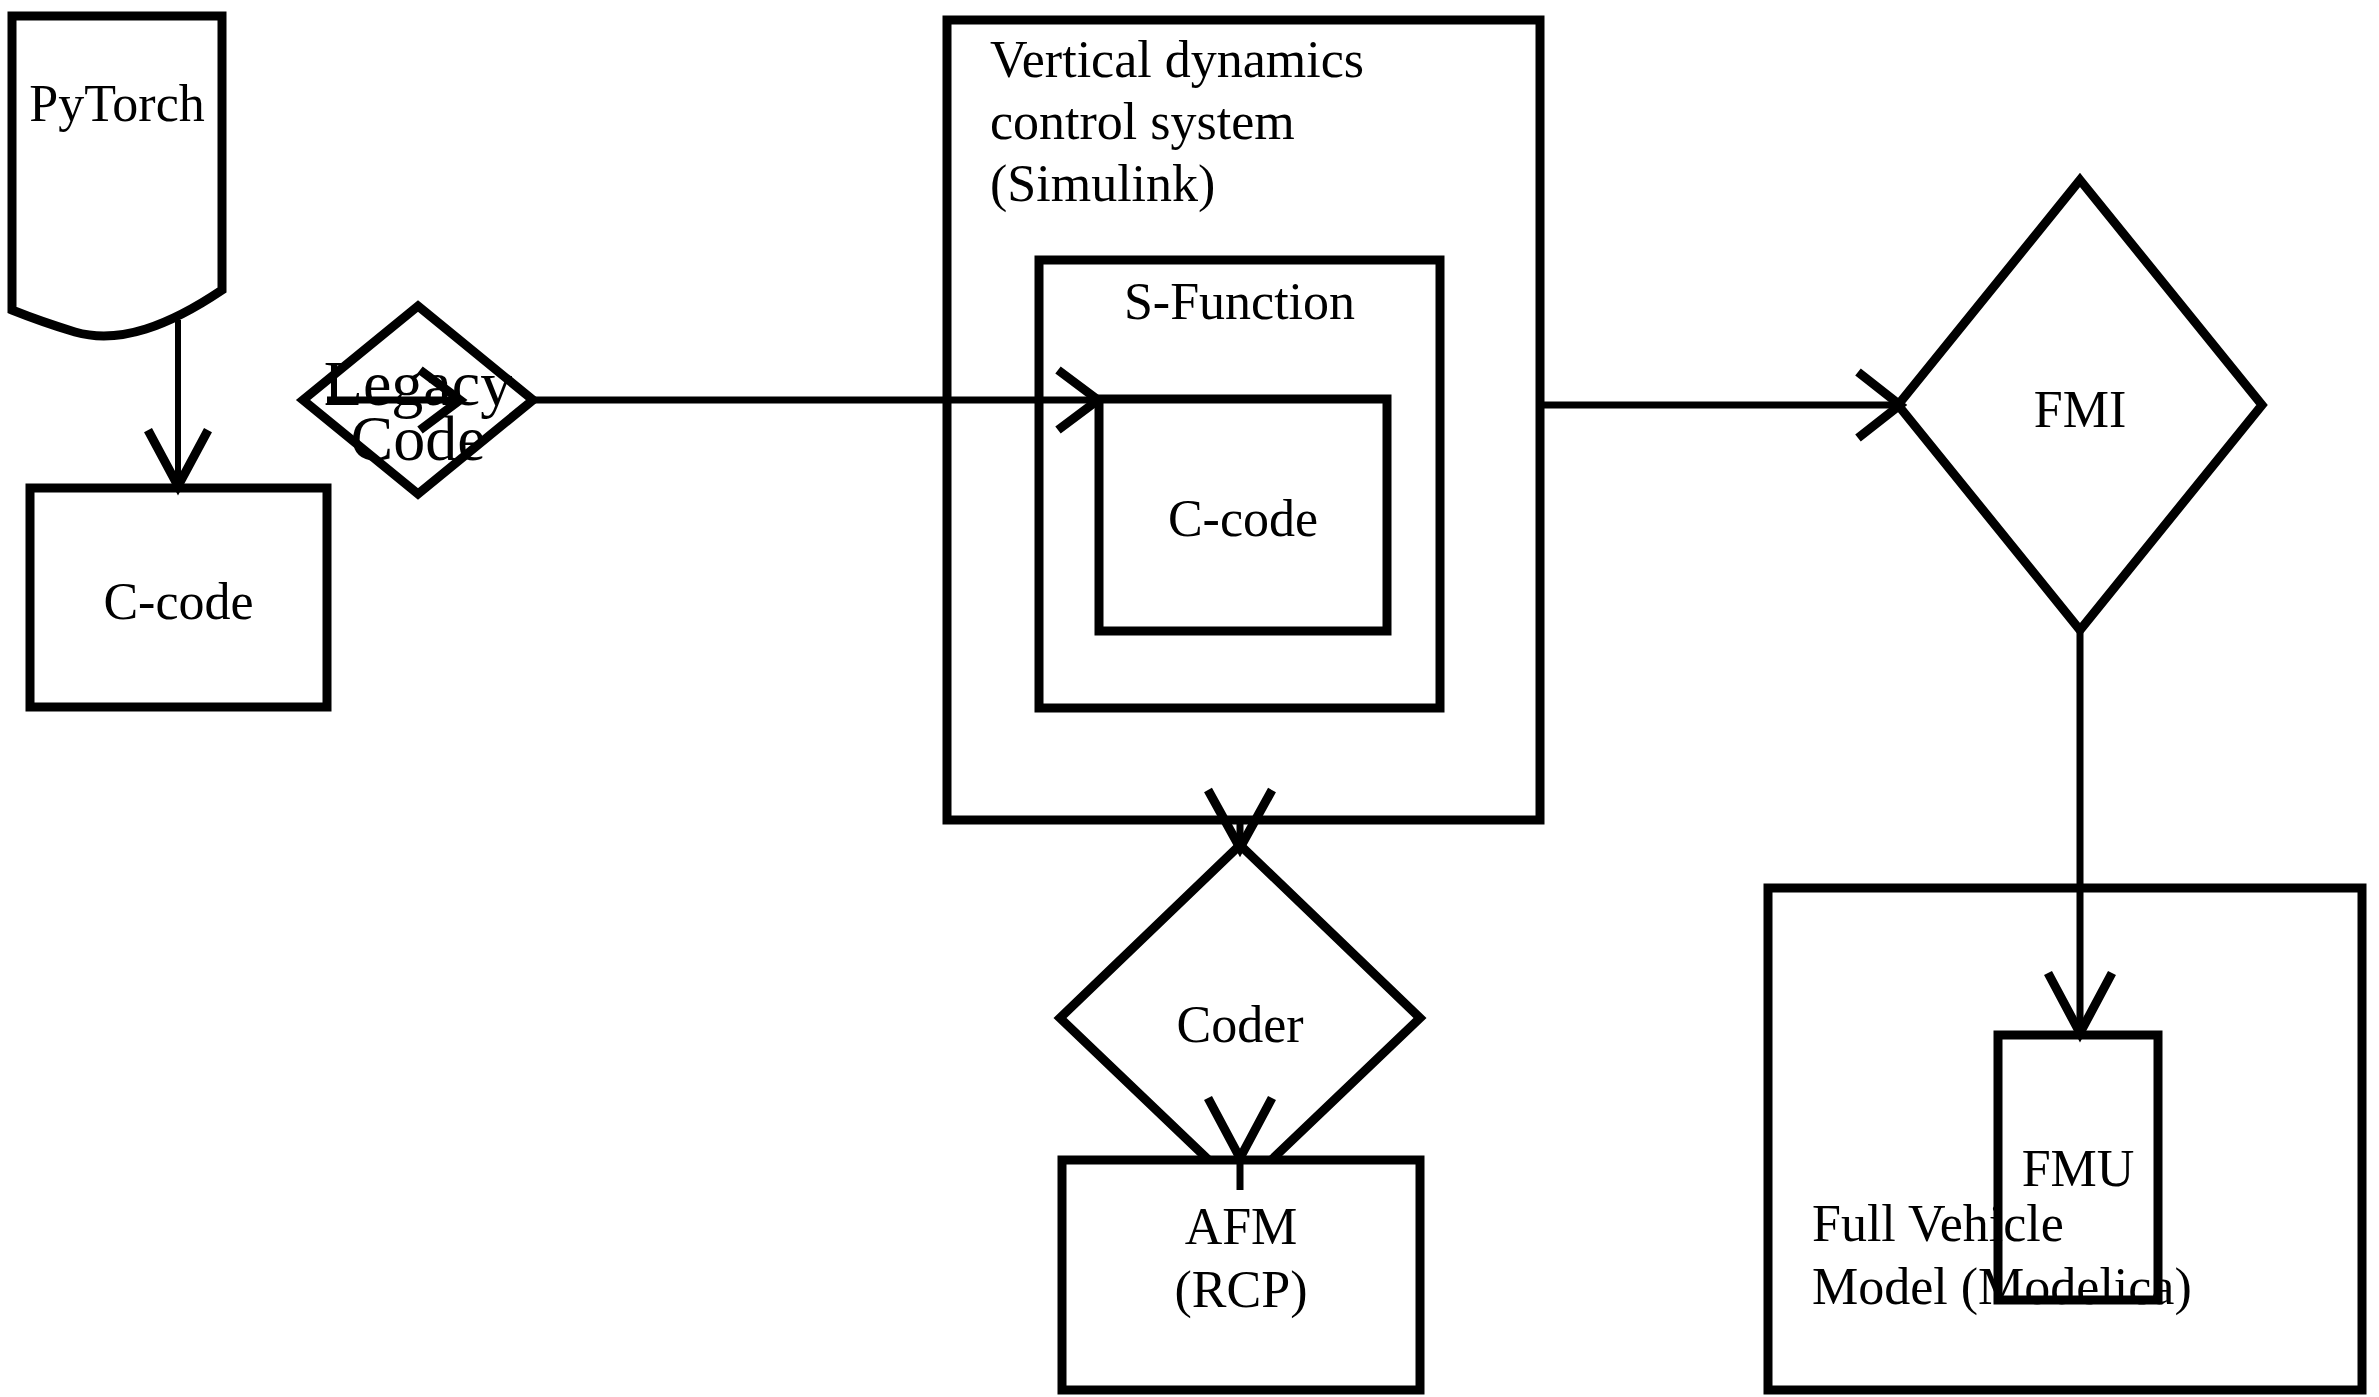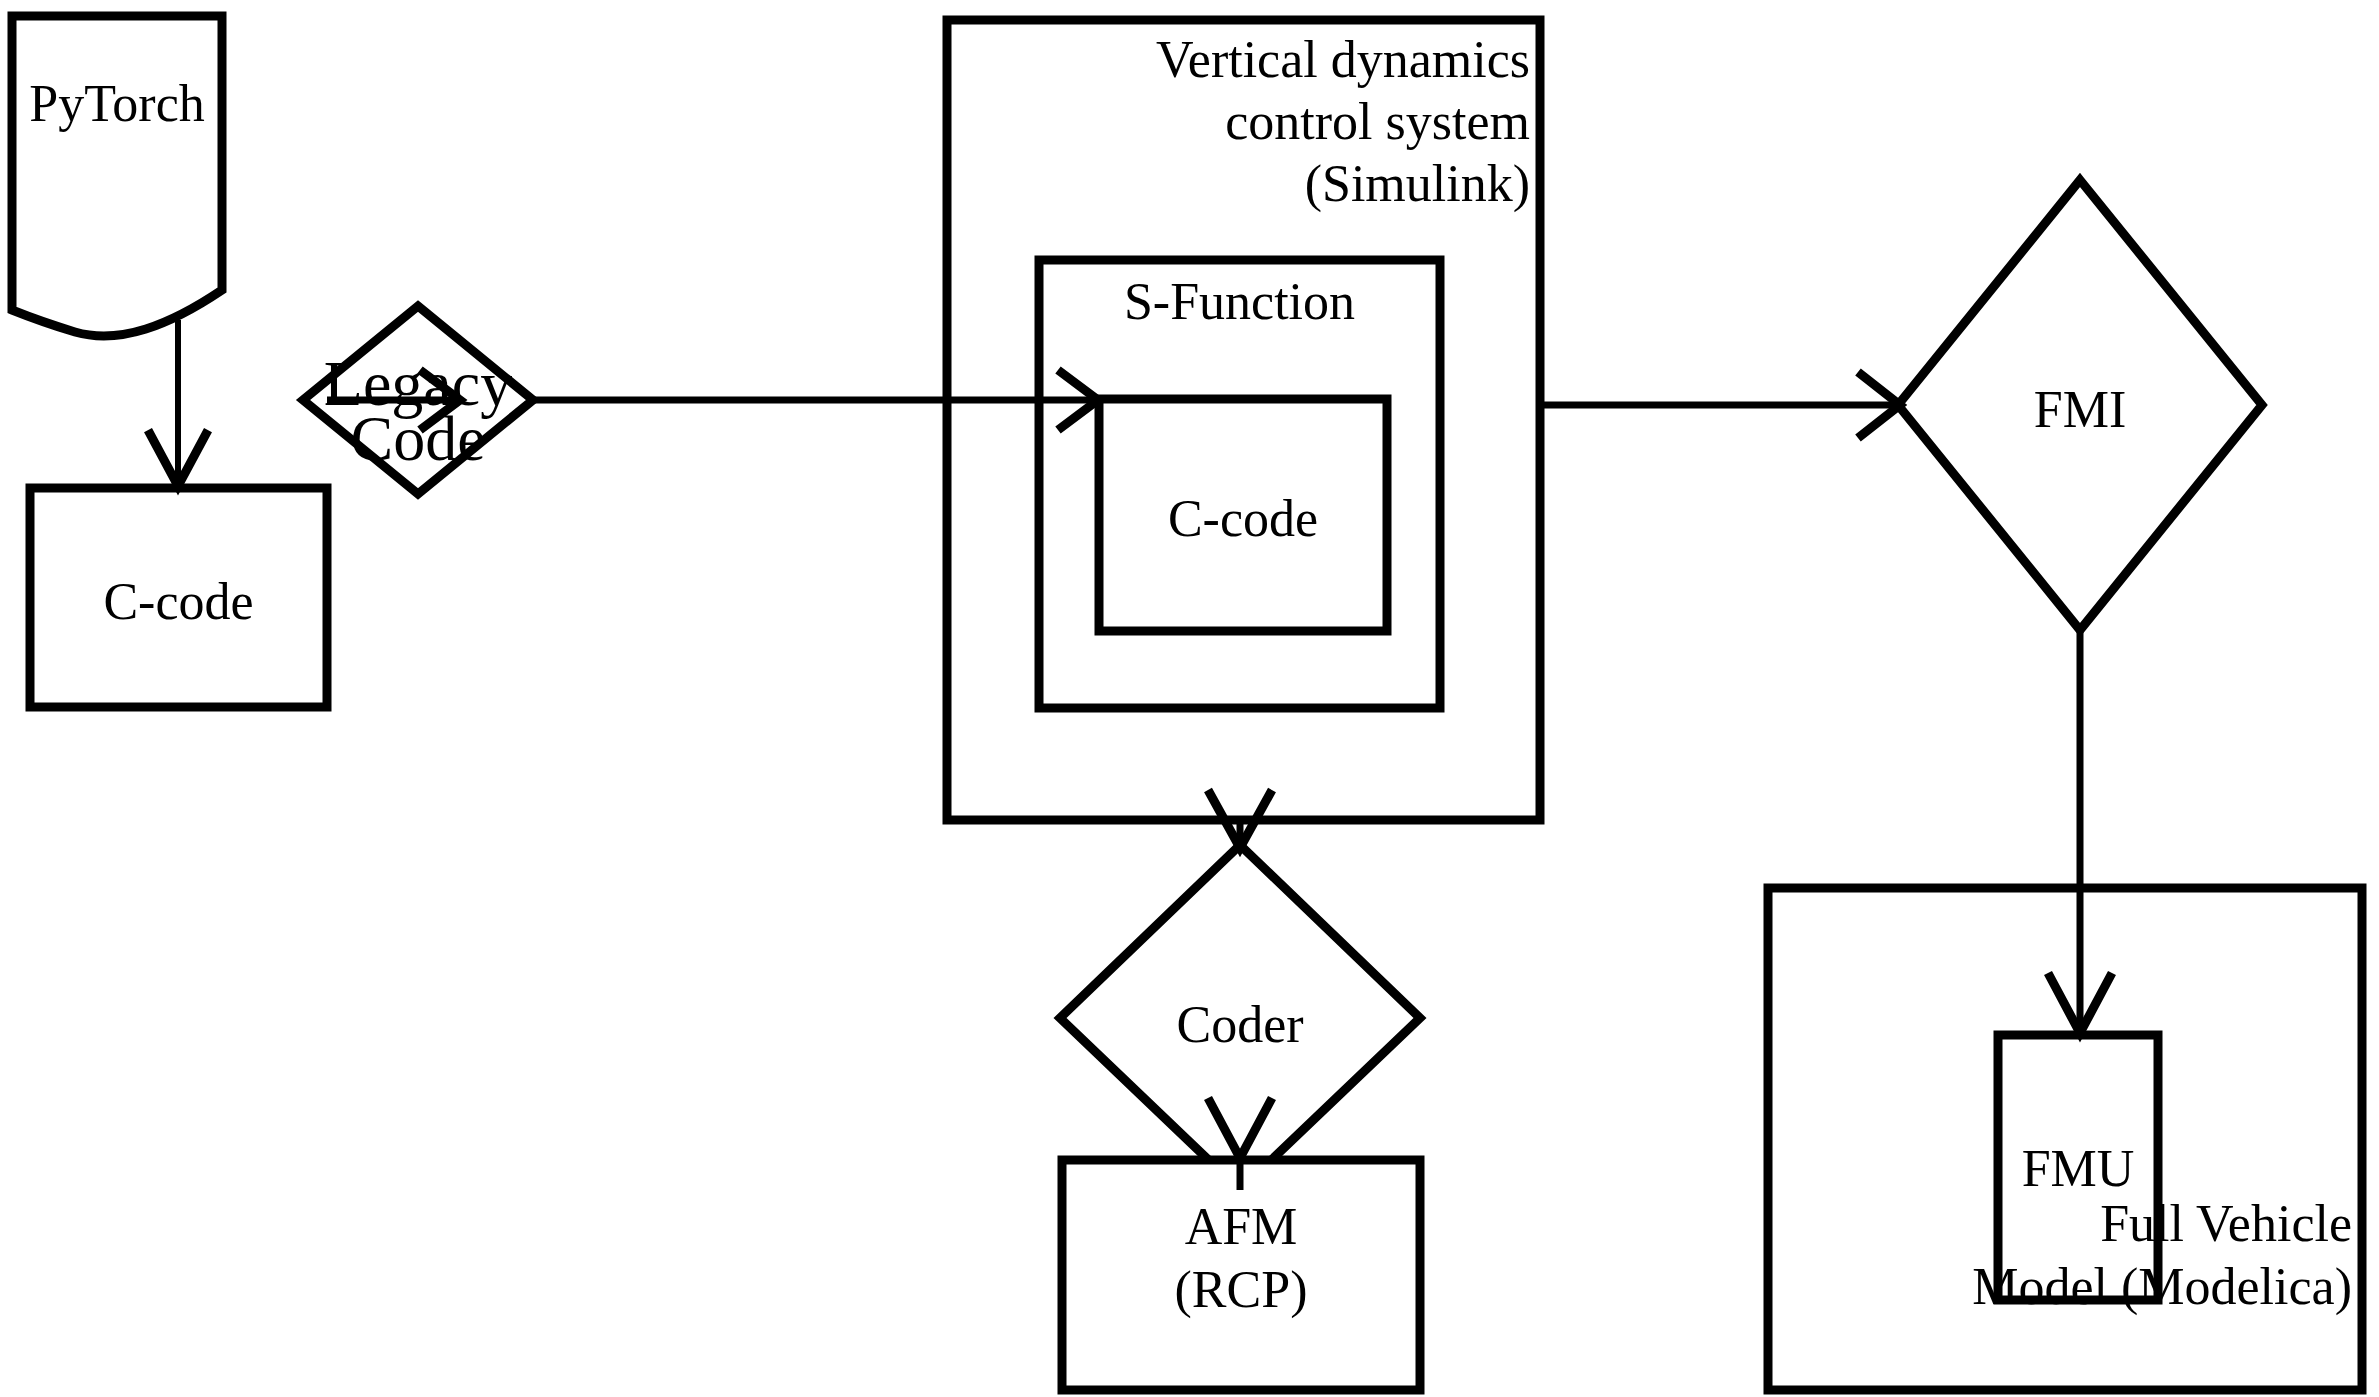--- a/index.html
+++ b/index.html
@@ -29,21 +29,21 @@
     position: absolute;
     color: #000000;
     line-height: 1.22;
     white-space: pre-line;
     pointer-events: none;
   }
   .t-center {
     text-align: center;
   }
   .t-left {
-    text-align: right;
+    text-align: left;
   }
   .sz-lg { font-size: 52px; }
   .sz-md { font-size: 64px; }
 </style>
 </head>
 <body>
 
 <div id="canvas">
 
   <svg id="diagram-svg" viewBox="0 0 2379 1397" xmlns="http://www.w3.org/2000/svg">

